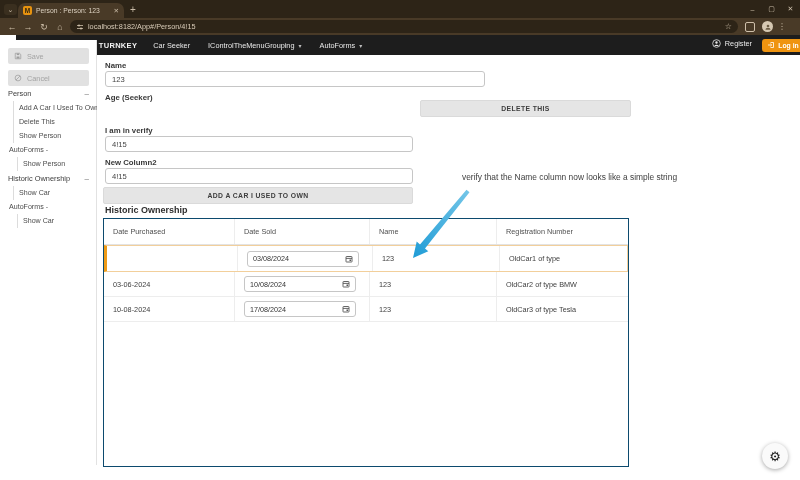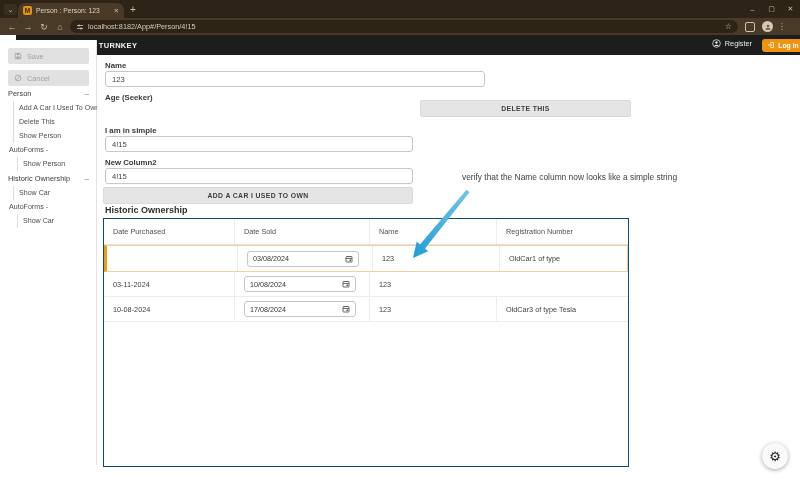--- a/index.html
+++ b/index.html
@@ -136,20 +136,33 @@
     <span class="dots">⋮</span>
   </div>
 
   <div class="appbar">
     <span class="hamburger">
         <i></i>
         <i></i>
         <i></i>
       </span>
     <span class="brand">LOCAL CORE TURNKEY</span>
+    <div class="appnav">
+        <div class="nav-item">
+          <span>Car Seeker</span>
+        </div>
+        <div class="nav-item">
+          <span>IControlTheMenuGrouping</span>
+          <span class="caret">▾</span>
+        </div>
+        <div class="nav-item">
+          <span>AutoForms</span>
+          <span class="caret">▾</span>
+        </div>
+      </div>
     <div class="appbar-right">
       <span class="register">
         <svg width="9" height="9" viewBox="0 0 16 16" style="margin-right:4px">
           <circle cx="8" cy="8" r="6.8" stroke="#eaeaea" fill="none" stroke-width="1.4"></circle>
           <circle cx="8" cy="6.2" r="2.1" fill="#eaeaea"></circle>
           <path d="M3.9 12.4a4.4 3.3 0 0 1 8.2 0" fill="#eaeaea"></path>
         </svg>
         <span>Register</span>
       </span>
       <span class="login-btn">
@@ -198,21 +211,21 @@
       </div>
   </div>
 
   <div class="flabel" style="left:105px;top:61px">Name</div>
   <div class="finput" style="left:105px;top:71px;width:380px">123</div>
 
   <div class="flabel" style="left:105px;top:93px">Age (Seeker)</div>
 
   <div class="gray-btn" style="left:420px;top:100px;width:211px">DELETE THIS</div>
 
-  <div class="flabel" style="left:105px;top:126px">I am in simple</div>
+  <div class="flabel" style="left:105px;top:126px">I am in verify</div>
   <div class="finput" style="left:105px;top:136px;width:308px">4!15</div>
 
   <div class="flabel" style="left:105px;top:158px">New Column2</div>
   <div class="finput" style="left:105px;top:168px;width:308px">4!15</div>
 
   <div class="gray-btn" style="left:103px;top:187px;width:310px">ADD A CAR I USED TO OWN</div>
 
   <div class="h-title" style="left:105px;top:205px">Historic Ownership</div>
   <div class="otable">
     <div class="thead">
@@ -233,34 +246,35 @@
                   <line x1="2" y1="6.8" x2="14" y2="6.8"></line>
     </g>
     <rect x="9" y="9" width="3" height="3" fill="#555"></rect>
   </svg>
             </div>
           </div>
           <div class="td c2">123</div>
           <div class="td c3">OldCar1 of type</div>
         </div>
         <div class="trow">
-          <div class="td c0">03-11-2024</div>
+          <div class="td c0">03-06-2024</div>
           <div class="td c1">
             <div class="date-input">
               <span>10/08/2024</span>
               <svg class="cal" width="8" height="8" viewBox="0 0 16 16">
     <g stroke="#555" stroke-width="1.8" fill="none">
       <rect x="2" y="3" width="12" height="11" rx="1"></rect>
                   <line x1="2" y1="6.8" x2="14" y2="6.8"></line>
     </g>
     <rect x="9" y="9" width="3" height="3" fill="#555"></rect>
   </svg>
             </div>
           </div>
           <div class="td c2">123</div>
+          <div class="td c3">OldCar2 of type BMW</div>
         </div>
         <div class="trow">
           <div class="td c0">10-08-2024</div>
           <div class="td c1">
             <div class="date-input">
               <span>17/08/2024</span>
               <svg class="cal" width="8" height="8" viewBox="0 0 16 16">
     <g stroke="#555" stroke-width="1.8" fill="none">
       <rect x="2" y="3" width="12" height="11" rx="1"></rect>
                   <line x1="2" y1="6.8" x2="14" y2="6.8"></line>

